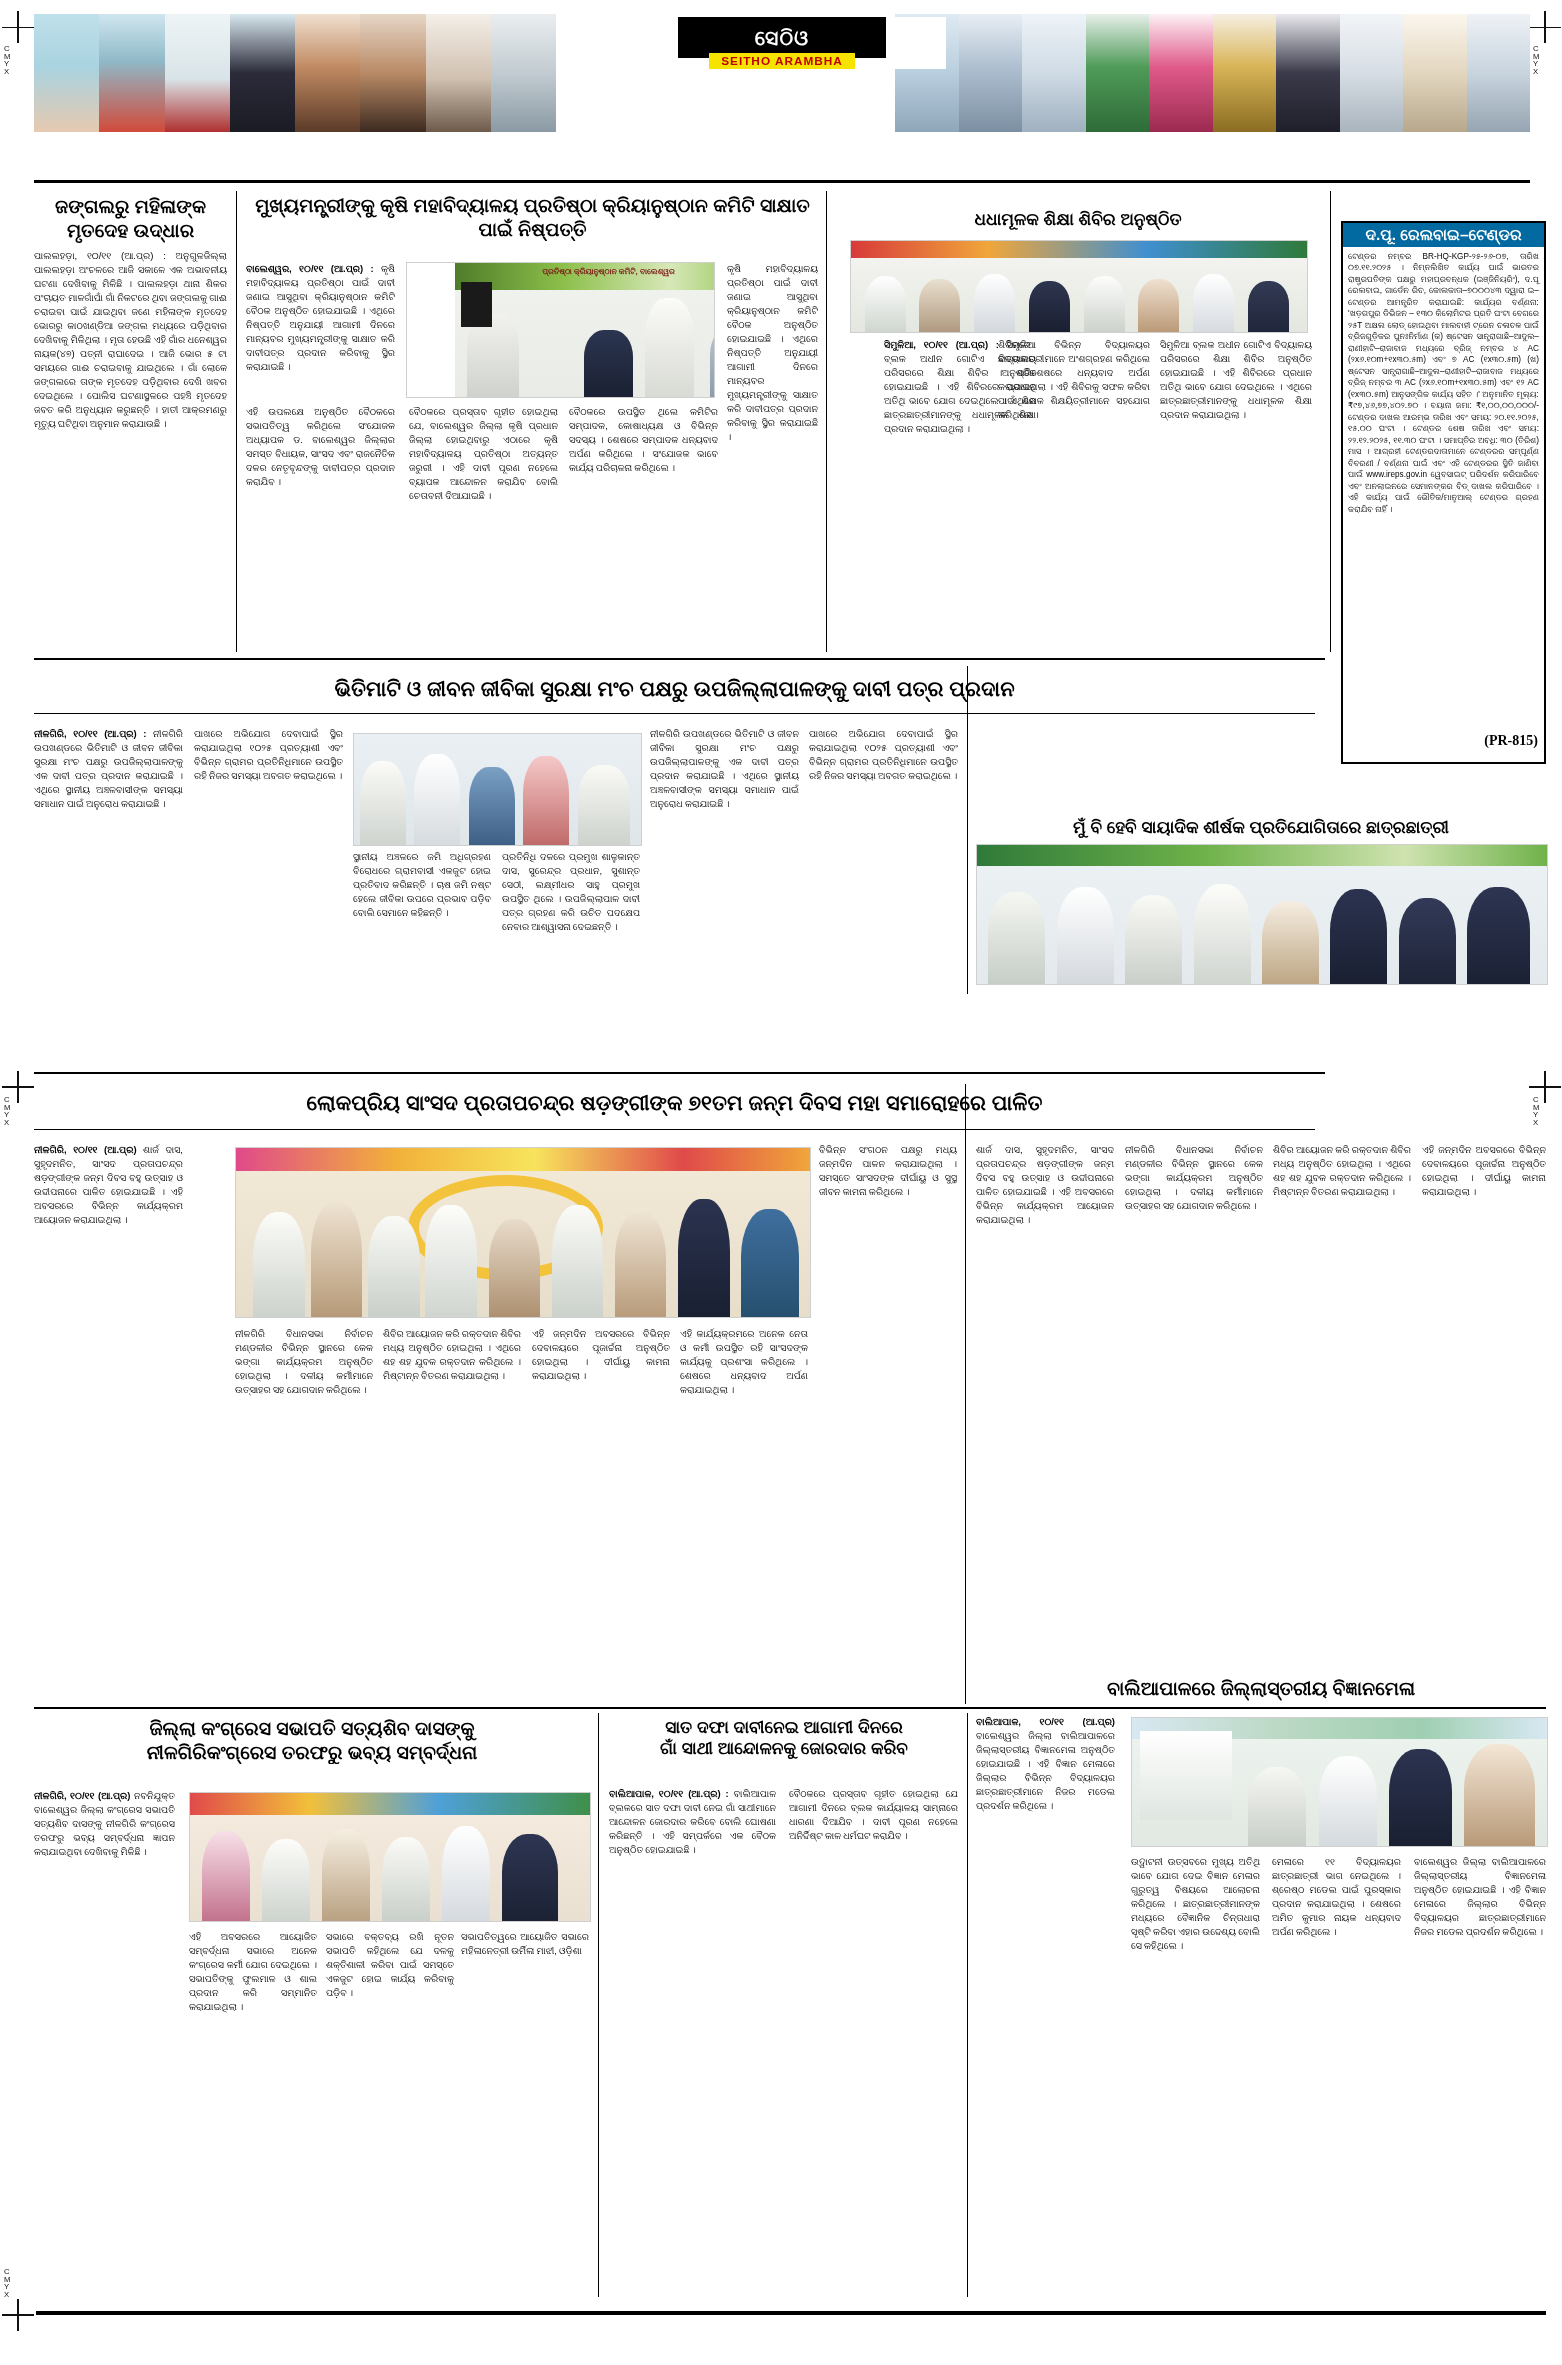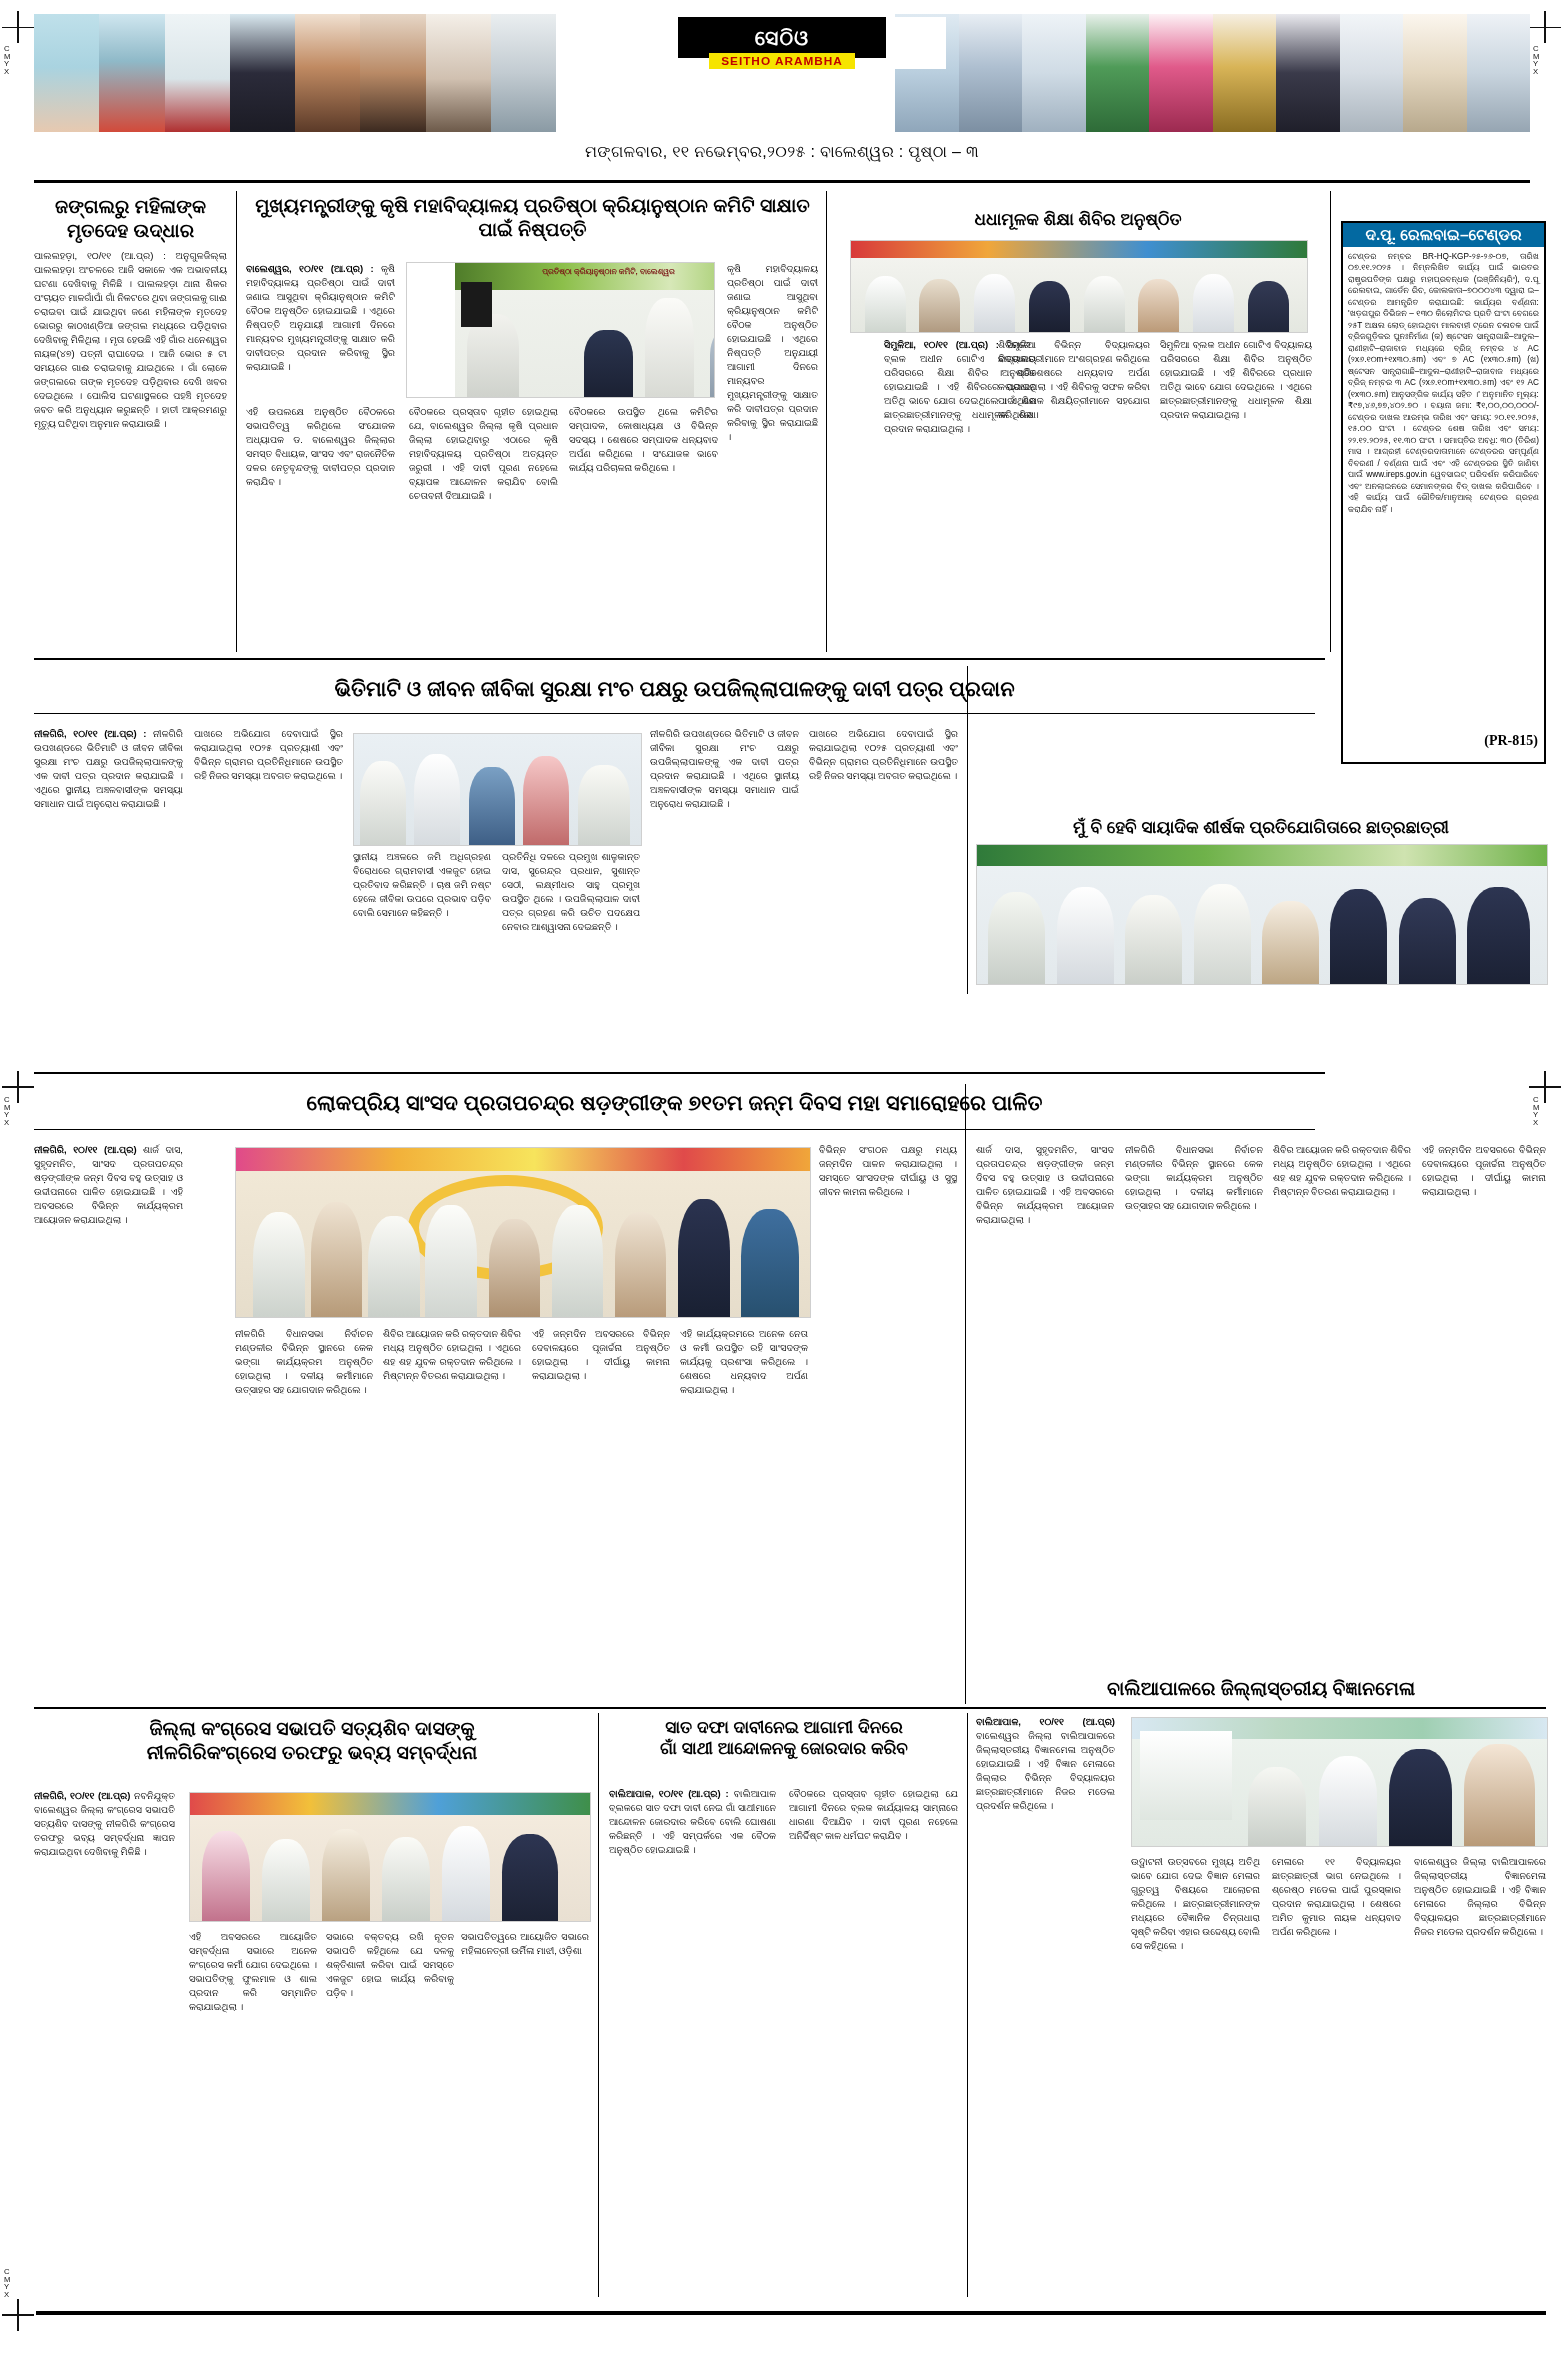--- a/index.html
+++ b/index.html
@@ -150,21 +150,20 @@
       <i style="background:linear-gradient(180deg,#fbf6ee 0%,#e3d6bf 50%,#b7a88c 100%);"></i>
       <i style="background:linear-gradient(180deg,#eef2f6 0%,#c8d4de 50%,#96a5b2 100%);"></i>
     </div>
   </div>
 
   <div class="logo-wrap">
     <div class="logo-kicker">ସେଠିଓ</div>
     <div class="logo-sub">SEITHO ARAMBHA</div>
   </div>
 
-  <div class="dateline">ମଙ୍ଗଳବାର, ୧୧ ନଭେମ୍ବର,୨୦୨୫ : ବାଲେଶ୍ୱର : ପୃଷ୍ଠା – ୩</div>
 </div>
 
 <div class="rule-thick" style="top:180px;"></div>
 
 <div class="vrule" style="left:236px;top:191px;height:461px;"></div>
 <div class="vrule" style="left:826px;top:191px;height:461px;"></div>
 <div class="vrule" style="left:1330px;top:191px;height:461px;"></div>
 
 <div class="col" style="left:34px;top:195px;width:193px;">
   <div class="hl hl-lg" style="white-space:pre-line;">ଜଙ୍ଗଲରୁ ମହିଳାଙ୍କ

